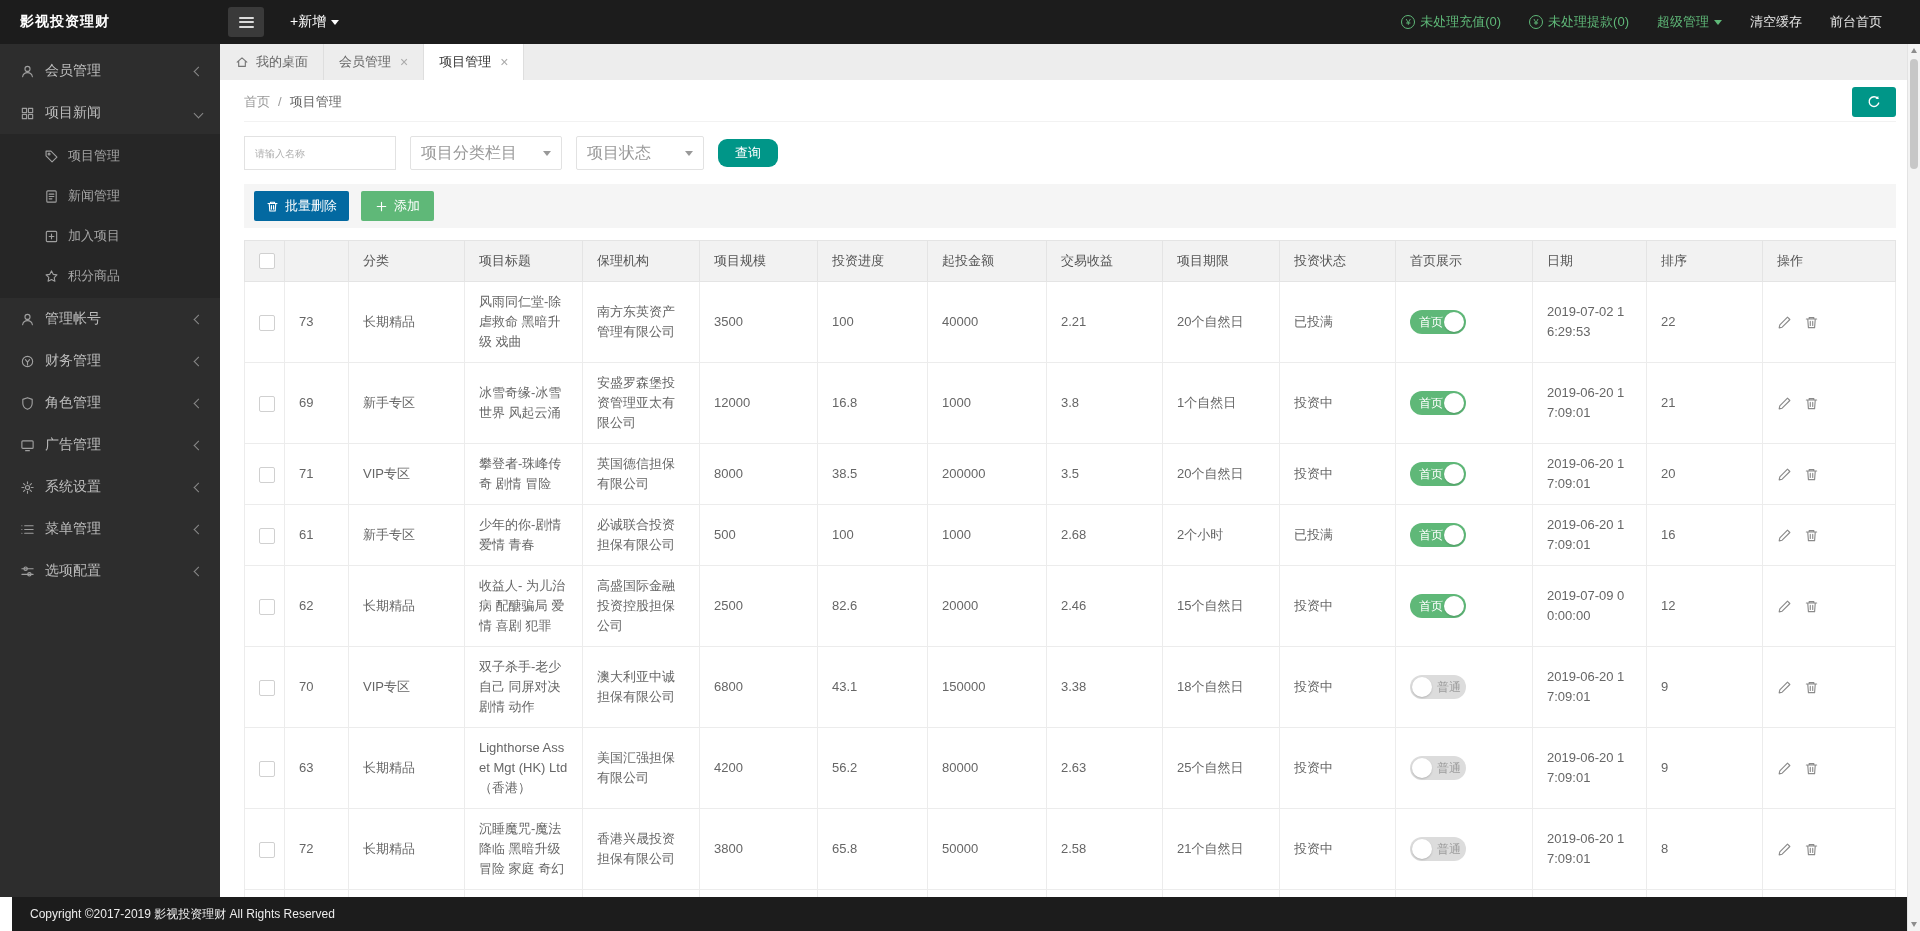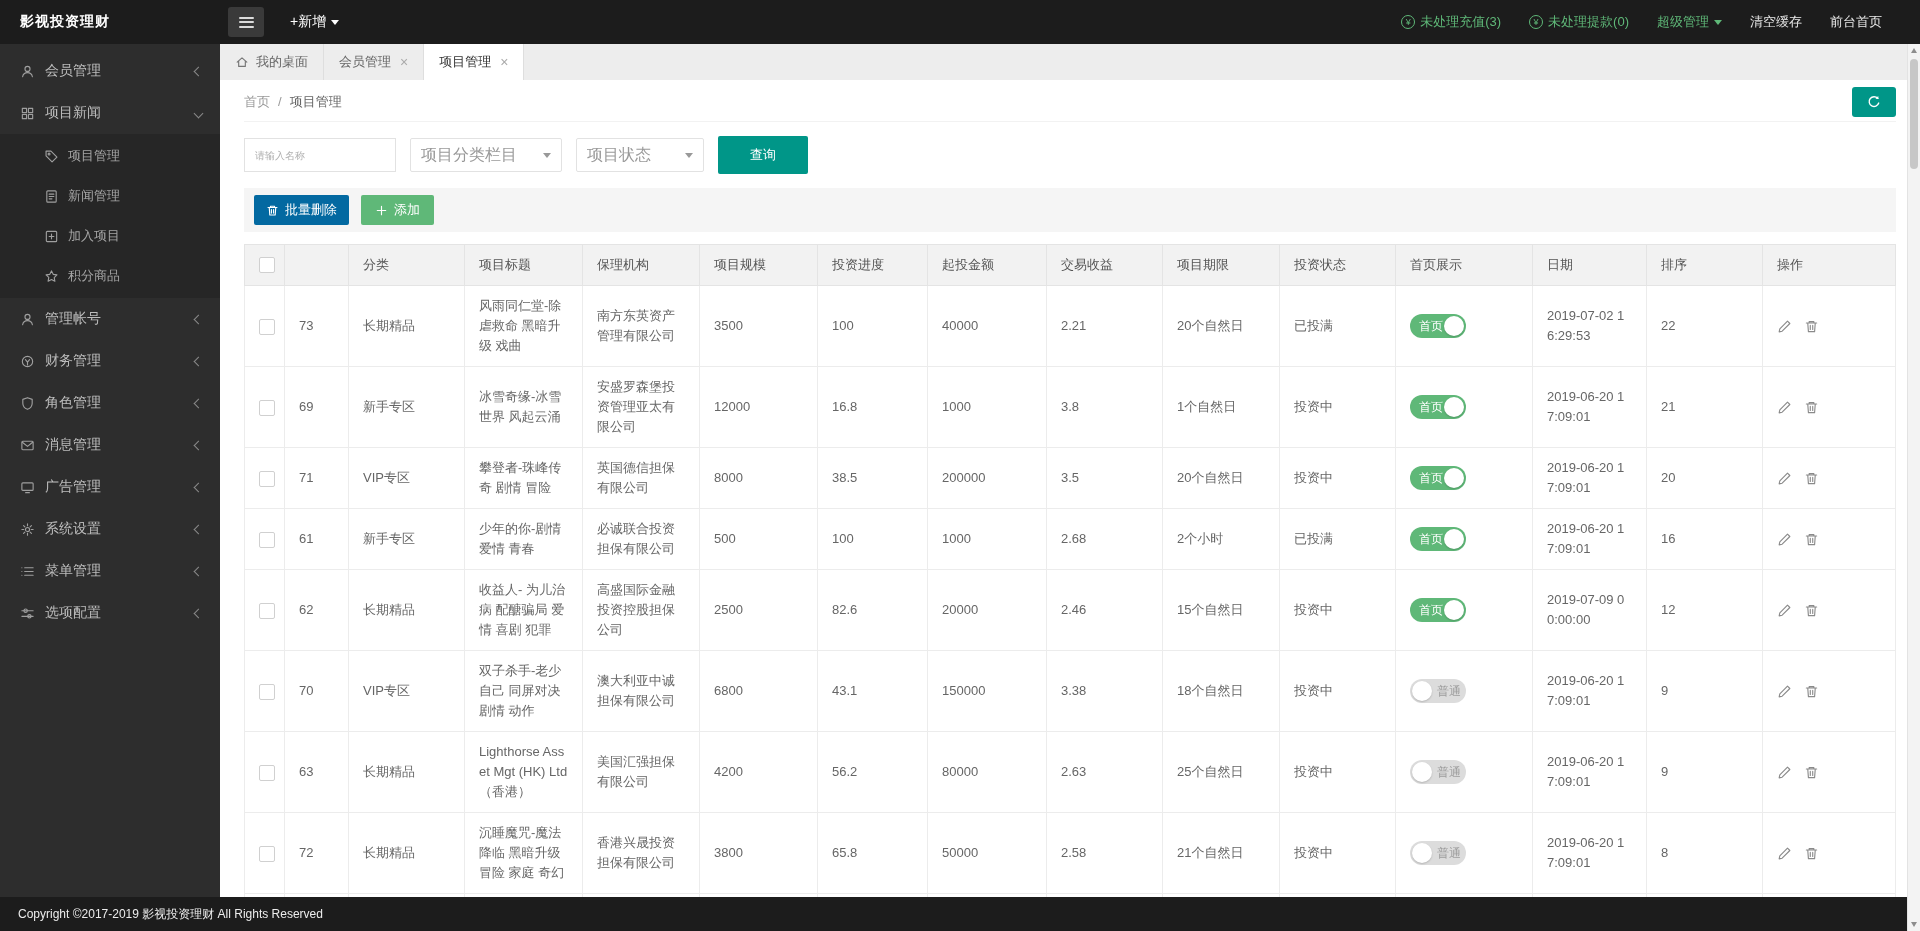--- a/index.html
+++ b/index.html
@@ -55,21 +55,21 @@
   .rf { display:inline-flex; color:#fff; }
   .rf svg { width:16px; height:16px; stroke-width:1.7; }
 
   .filters { display:flex; gap:14px; margin-bottom:14px; align-items:center; }
   .f-input { width:152px; height:34px; border:1px solid #e2e2e2; border-radius:0; padding:0 10px; font-size:10px; color:#666; outline:none; font-family:inherit; }
   .f-input::placeholder { color:#b0b0b0; }
   .f-select { height:34px; border:1px solid #e2e2e2; border-radius:2px; padding:0 10px; display:flex; align-items:center; justify-content:space-between; font-size:16px; color:#999; cursor:pointer; background:#fff; }
   .f-select.w1 { width:152px; }
   .f-select.w2 { width:128px; }
   .btn { display:inline-flex; align-items:center; gap:6px; border:none; border-radius:2px; font-size:13px; color:#fff; cursor:pointer; font-family:inherit; }
-  .btn-search { background:#009688; height:38px; padding:0 32px; }
+  .btn-search { background:#009688; height:28px; padding:0 17px;border-radius:9px; }
   .toolbar { background:#f5f5f5; padding:7px 10px; display:flex; gap:12px; margin-bottom:12px; }
   .btn-danger { background:#0369a1; height:30px; padding:0 12px; }
   .btn-add { background:#5FB878; height:30px; padding:0 14px; }
   .bicon { display:inline-flex; color:#fff; }
   .bicon svg { width:13px; height:13px; stroke-width:1.4; }
 
   
   table.grid { width:100%; border-collapse:collapse; table-layout:fixed; font-size:13px; color:#666; border:1px solid #e6e6e6; }
   .grid th { background:#f2f2f2; font-weight:normal; text-align:left; color:#555; padding:11px 14px; border:1px solid #e4e4e4; }
   .grid td { padding:10px 14px; border:1px solid #ececec; vertical-align:middle; line-height:20px; word-break:break-all; background:#fff; }
@@ -84,21 +84,21 @@
   .switch.off .sw-text { color:#9c9c9c; margin-left:27px;text-align:right; }
   .knob { position:absolute; top:2px; width:20px; height:20px; border-radius:50%; background:#fff; box-shadow:0 1px 2px rgba(0,0,0,.18); }
   .switch.on .knob { right:2px; }
   .switch.off .knob { left:2px; }
 
   .ops { white-space:nowrap; }
   .op { display:inline-flex; color:#8a8a8a; margin-right:12px; cursor:pointer; vertical-align:middle; }
   .op svg { width:15px; height:15px; }
 
   
-  .footer { position:absolute; left:0; right:0; bottom:0; height:34px; background:#1c1c1c; color:#ececec; display:flex; align-items:center; padding-left:18px; font-size:12px; z-index:15; }
+  .footer { position:absolute; left:12px; right:0; bottom:0; height:34px; background:#1c1c1c; color:#ececec; display:flex; align-items:center; padding-left:18px; font-size:12px; z-index:15; }
 
   
   .vscroll { position:absolute; top:44px; right:0; bottom:0; width:13px; background:#f3f3f3; border-left:1px solid #e3e3e3; z-index:30; }
   .vs-btn { position:absolute; left:0; width:12px; height:13px; display:flex; align-items:center; justify-content:center; cursor:pointer; }
   .vs-btn.up { top:0; }
   .vs-btn.down { bottom:0; }
   .tri-up { width:0; height:0; border-left:3.5px solid transparent; border-right:3.5px solid transparent; border-bottom:5px solid #8d8d8d; }
   .tri-down { width:0; height:0; border-left:3.5px solid transparent; border-right:3.5px solid transparent; border-top:5px solid #8d8d8d; }
   .vs-thumb { position:absolute; top:15px; left:2px; width:8px; height:110px; border-radius:4px; background:#c7c7c7; cursor:pointer; }
 </style>
@@ -116,21 +116,21 @@
           <i></i>
         </span>
     </div>
     <div class="addnew">
       <span>+新增</span>
       <span class="caret white"></span>
     </div>
     <div class="top-right">
       <div class="hitem green">
         <span class="circ">¥</span>
-        <span>未处理充值(3)</span>
+        <span>未处理充值(0)</span>
       </div>
       <div class="hitem green">
         <span class="circ">¥</span>
         <span>未处理提款(0)</span>
       </div>
       <div class="hitem green">
         <span>超级管理</span>
         <span class="caret green"></span>
       </div>
       <div class="hitem">
@@ -224,30 +224,20 @@
             <span class="s-label">财务管理</span>
             <span class="chev left"></span>
           </div>
           <div class="side-item">
             <span class="s-icon">
               <svg viewBox="0 0 16 16">
                 <path d="M8 1.8l5 1.8v4c0 3.2-2 5.4-5 6.6-3-1.2-5-3.4-5-6.6v-4z"></path>
               </svg>
             </span>
             <span class="s-label">角色管理</span>
-            <span class="chev left"></span>
-          </div>
-          <div class="side-item">
-            <span class="s-icon">
-              <svg viewBox="0 0 16 16">
-                <rect x="2" y="3.5" width="12" height="9" rx="1"></rect>
-                <path d="M2.5 4.5L8 9l5.5-4.5"></path>
-              </svg>
-            </span>
-            <span class="s-label">消息管理</span>
             <span class="chev left"></span>
           </div>
           <div class="side-item">
             <span class="s-icon">
               <svg viewBox="0 0 16 16">
                 <rect x="2" y="3" width="12" height="8" rx="1"></rect>
                 <path d="M6 13.5h4"></path>
               </svg>
             </span>
             <span class="s-label">广告管理</span>

